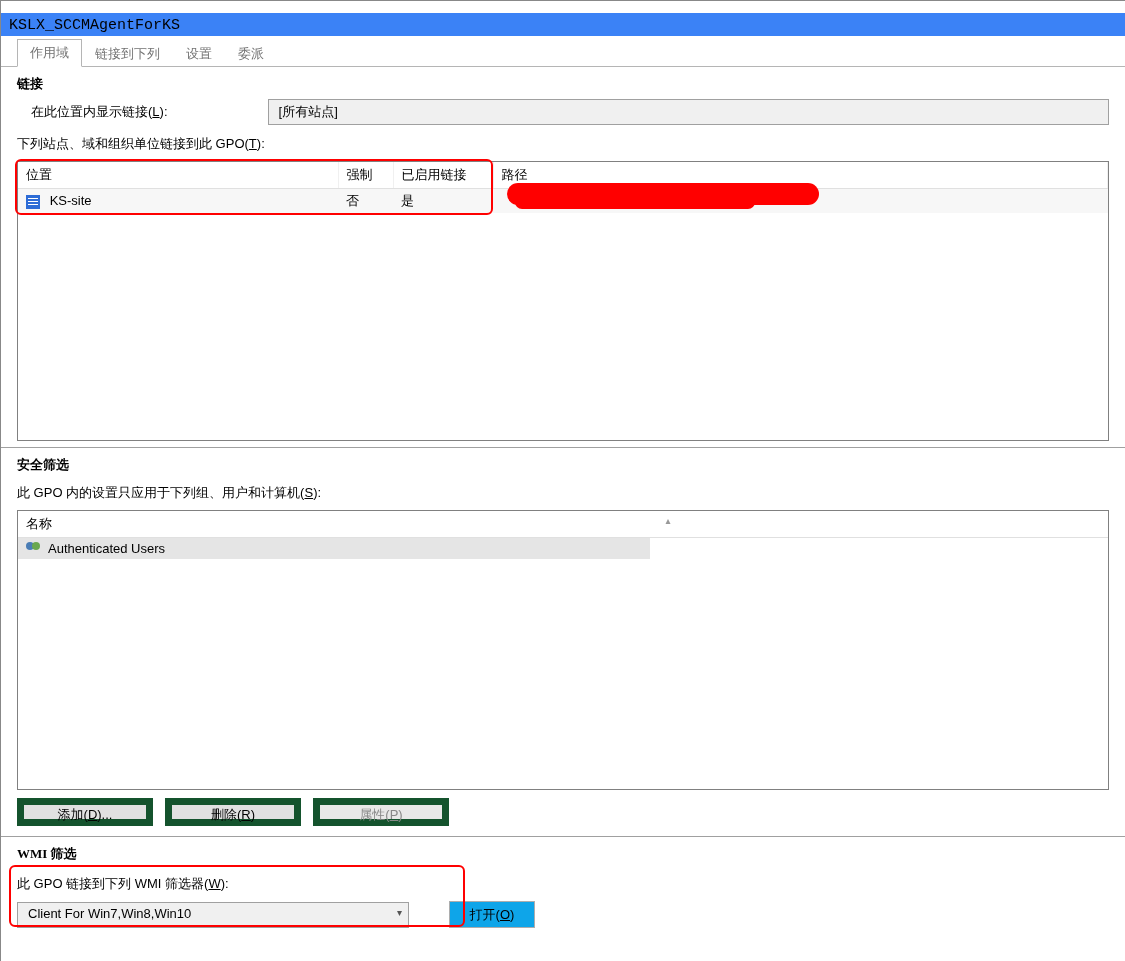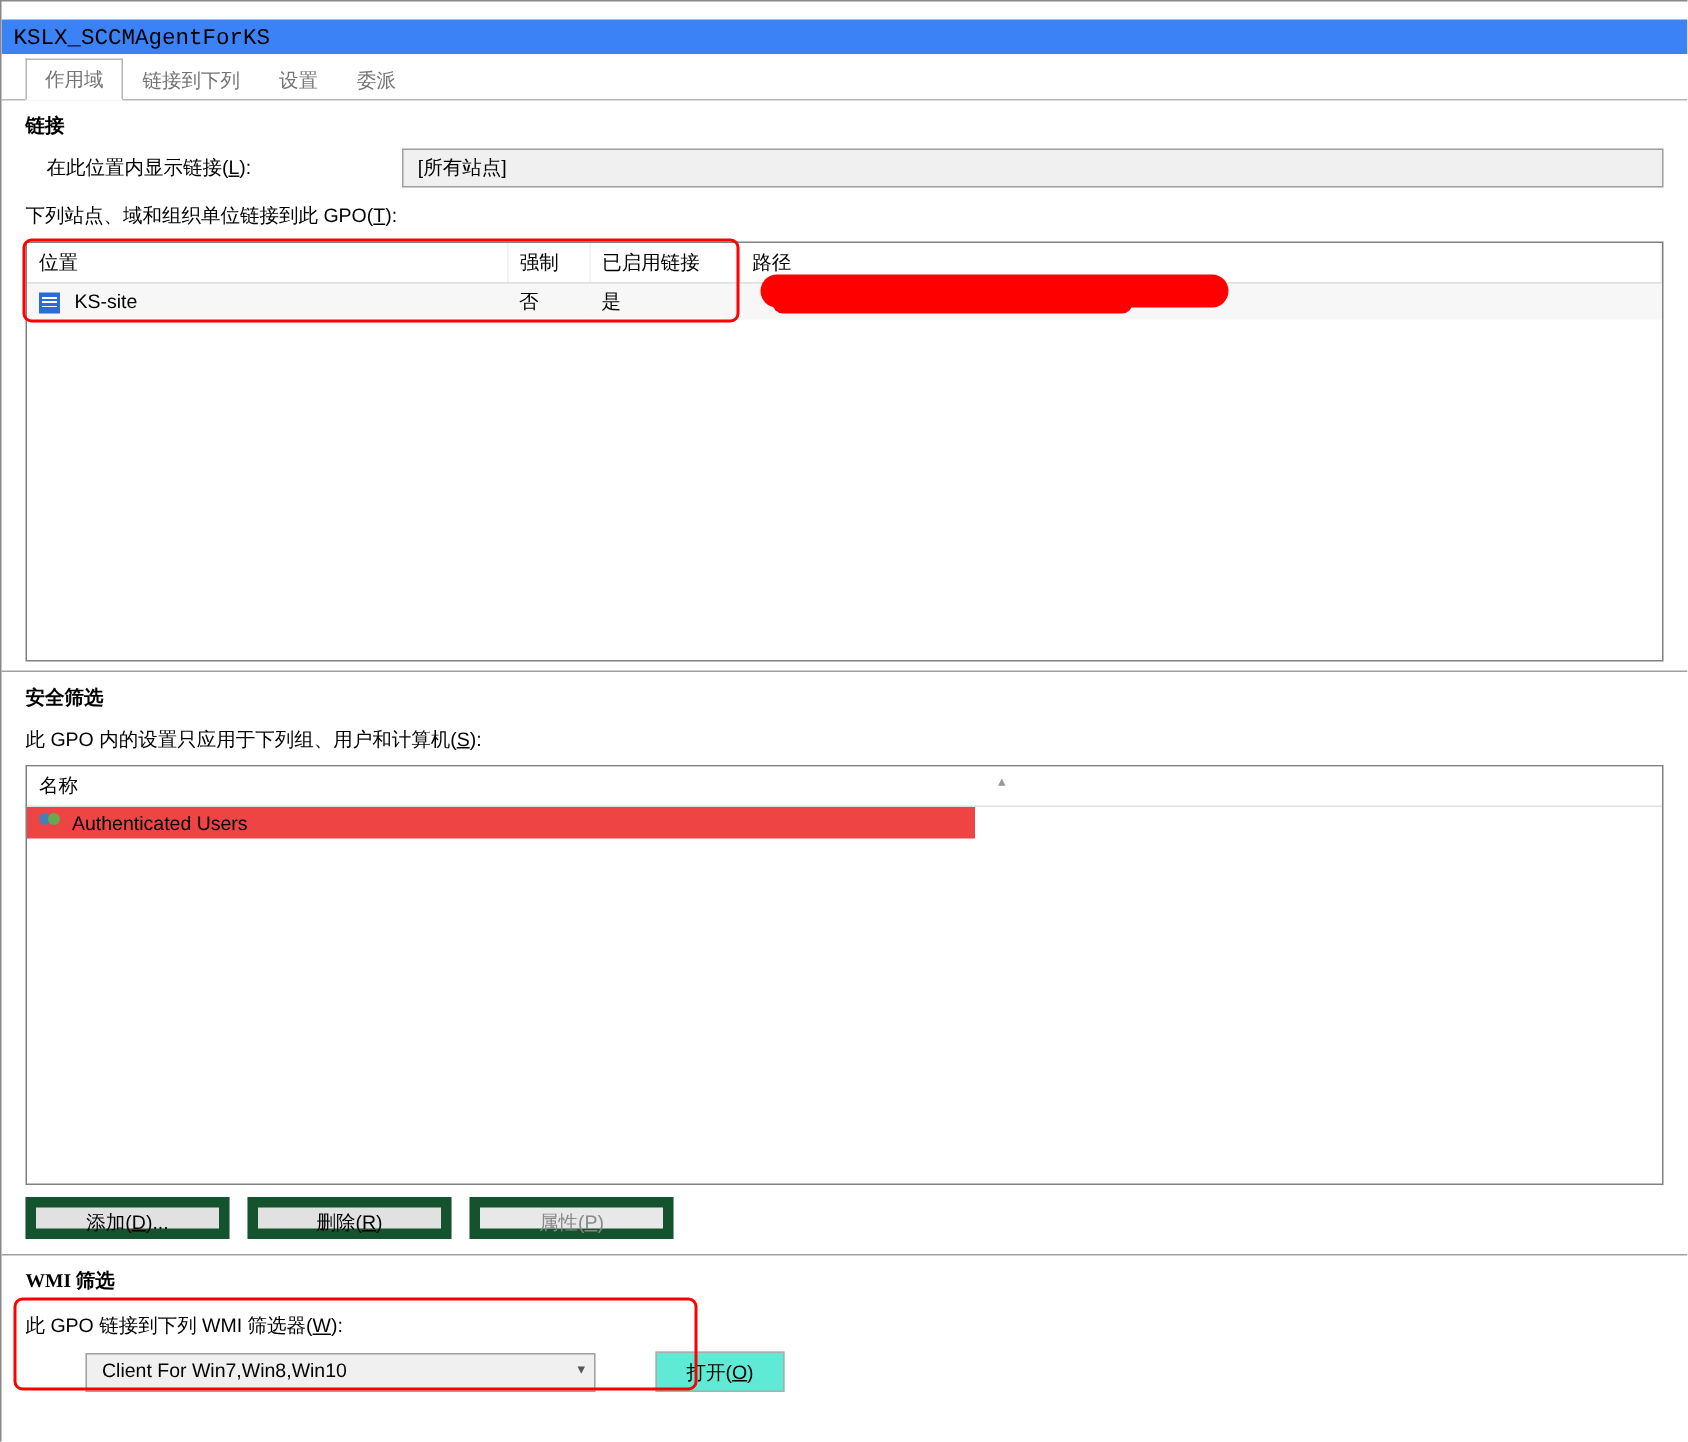--- a/index.html
+++ b/index.html
@@ -144,21 +144,21 @@
     border-bottom: 1px solid #e0e0e0;
     display:flex;
     justify-content:space-between;
   }
   .security-header .sort-caret{ color:#999; font-size:10px; padding-right:40%; }
   .security-row {
     padding: 3px 8px;
     display: flex;
     align-items: center;
     width: 58%;
-    background: #ef4444;
+    background: #e5e5e5;
   }
   .users-icon {
     display: inline-block;
     width: 16px;
     height: 14px;
     margin-right: 6px;
     position: relative;
   }
   .users-icon::before, .users-icon::after {
     content:"";
@@ -194,42 +194,41 @@
   }
   .wmi-label {
     padding: 6px 0 8px 0;
   }
   .wmi-row {
     display: flex;
     align-items: center;
     gap: 40px;
   }
   .wmi-select {
-    width: 340px;
+    width: 392px;
     height: 26px;
     background: #f0f0f0;
     border: 1px solid #a0a0a0;
     padding: 3px 22px 3px 10px;
     font-size: 13px;
     position: relative;
     cursor: pointer;
-    margin-left: 40px;
   }
   .wmi-select::after {
     content: "▾";
     position: absolute;
     right: 6px;
     top: 4px;
     font-size: 10px;
     color: #555;
   }
   .open-btn {
     width: 86px;
     height: 27px;
-    background: #5eead4;
+    background: #0ea5e9;
     border: 1px solid #adadad;
     font-size: 13px;
     font-family: inherit;
     cursor: pointer;
   }
   .hr-line {
     border: none;
     border-top: 1px solid #a0a0a0;
     margin: 6px 0 0 0;
   }

